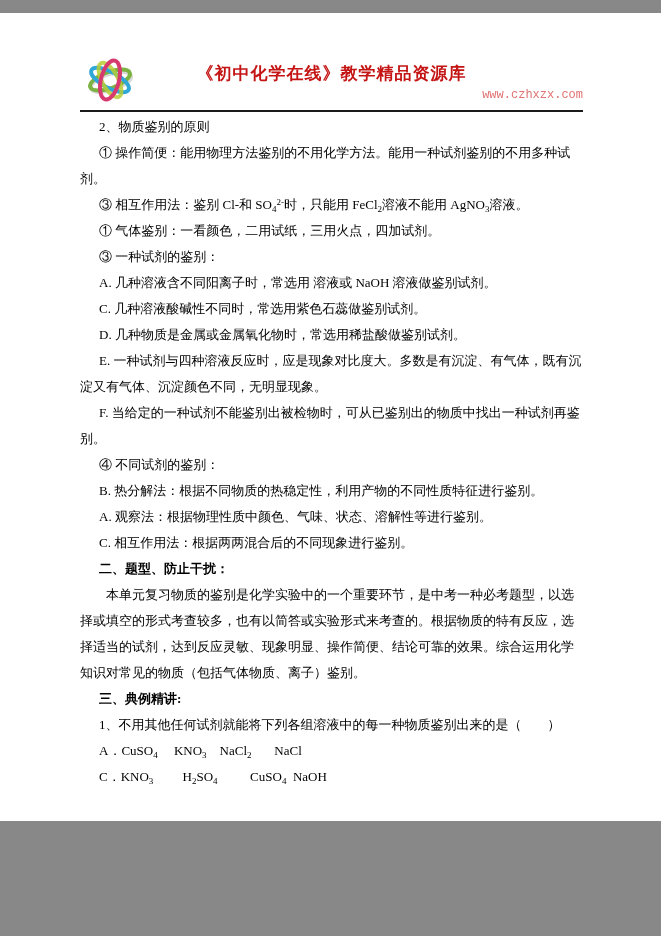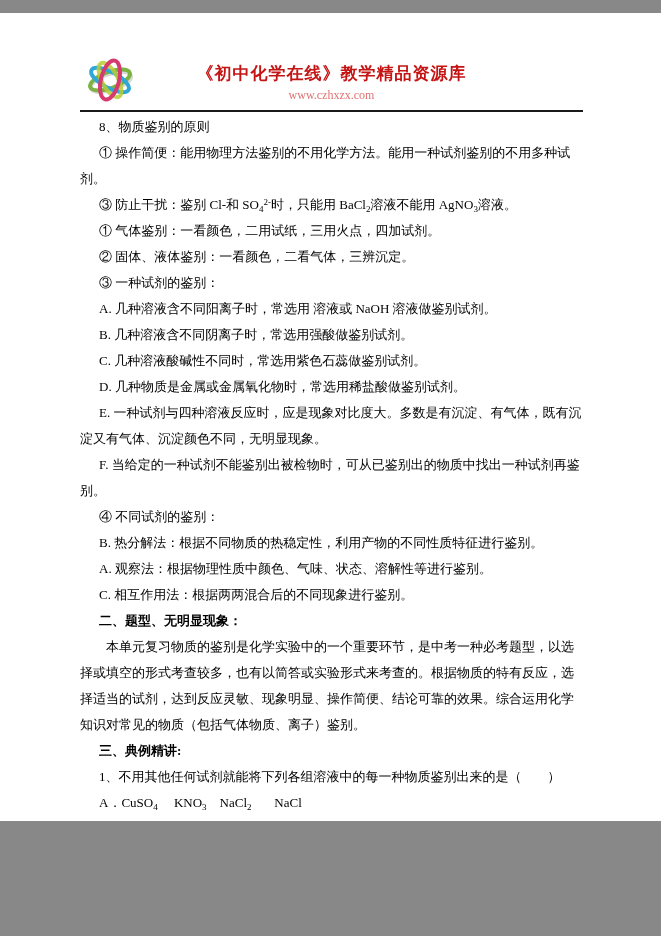--- a/index.html
+++ b/index.html
@@ -4,21 +4,21 @@
 <style>
   html,body{margin:0;padding:0;background:#888;}
   .page{
     position:relative;width:661px;height:808px;background:#ffffff;
     font-family:"Liberation Serif","DejaVu Serif",serif;color:#000;
     overflow:hidden;margin:13px auto;
   }
   .hdr{position:absolute;left:80px;top:40px;width:503px;height:57px;border-bottom:2px solid #1a1a1a;}
   .logo{position:absolute;left:3px;top:2px;width:54px;height:52px;}
   .hdr-title{display:block;text-align:center;font-weight:bold;font-size:17px;letter-spacing:1px;margin-top:9px;font-family:"Liberation Sans","DejaVu Sans",sans-serif;}
-  .hdr-url{display:block;text-align:center;font-size:12px;margin-top:3px;font-family:Liberation Serif, serif;}
+  .hdr-url{display:block;text-align:right;font-size:12px;margin-top:3px;font-family:Liberation Mono, monospace;}
   .doc{position:absolute;left:80px;top:101px;width:503px;font-size:13px;line-height:26px;}
   .doc p{margin:0;white-space:pre-wrap;}
   .li{text-indent:19px;}
   .para{text-indent:26px;}
   .bold{font-weight:bold;}
   sub,sup{font-size:9px;line-height:0;}
   sub{vertical-align:-3px;}
   sup{vertical-align:4px;}
   .pageno{position:absolute;left:576px;top:861px;font-size:12px;color:#222;}
 </style>
@@ -35,37 +35,35 @@
         <ellipse cx="27" cy="25" rx="21" ry="8" stroke="#2fa8d8" transform="rotate(28 27 25)"></ellipse>
         <ellipse cx="27" cy="25" rx="19" ry="8" stroke="#b7cc33" transform="rotate(62 27 25)" opacity="0.85"></ellipse>
         <ellipse cx="27" cy="25" rx="9" ry="20" stroke="#d63a6e" transform="rotate(14 27 25)"></ellipse>
       </g>
     </svg>
     <span class="hdr-title" style="color: rgb(196, 20, 20);">《初中化学在线》教学精品资源库</span>
     <span class="hdr-url" style="color: rgb(224, 114, 114);">www.czhxzx.com</span>
   </div>
 
   <div class="doc">
-      <p class="li"><span>8、物质鉴别的原则</span></p>
+      <p class="li"><span>2、物质鉴别的原则</span></p>
       <p class="li"><span>① 操作简便：能用物理方法鉴别的不用化学方法。能用一种试剂鉴别的不用多种试剂。</span></p>
-      <p class="li"><span>③ 防止干扰：鉴别 Cl-和 SO</span><sub>4</sub><sup>2-</sup><span>时，只能用 BaCl</span><sub>2</sub><span>溶液不能用 AgNO</span><sub>3</sub><span>溶液。</span></p>
+      <p class="li"><span>③ 相互作用法：鉴别 Cl-和 SO</span><sub>4</sub><sup>2-</sup><span>时，只能用 FeCl</span><sub>2</sub><span>溶液不能用 AgNO</span><sub>3</sub><span>溶液。</span></p>
       <p class="li"><span>① 气体鉴别：一看颜色，二用试纸，三用火点，四加试剂。</span></p>
-      <p class="li"><span>② 固体、液体鉴别：一看颜色，二看气体，三辨沉定。</span></p>
       <p class="li"><span>③ 一种试剂的鉴别：</span></p>
       <p class="li"><span>A. 几种溶液含不同阳离子时，常选用 溶液或 NaOH 溶液做鉴别试剂。</span></p>
-      <p class="li"><span>B. 几种溶液含不同阴离子时，常选用强酸做鉴别试剂。</span></p>
       <p class="li"><span>C. 几种溶液酸碱性不同时，常选用紫色石蕊做鉴别试剂。</span></p>
       <p class="li"><span>D. 几种物质是金属或金属氧化物时，常选用稀盐酸做鉴别试剂。</span></p>
       <p class="li"><span>E. 一种试剂与四种溶液反应时，应是现象对比度大。多数是有沉淀、有气体，既有沉淀又有气体、沉淀颜色不同，无明显现象。</span></p>
       <p class="li"><span>F. 当给定的一种试剂不能鉴别出被检物时，可从已鉴别出的物质中找出一种试剂再鉴别。</span></p>
       <p class="li"><span>④ 不同试剂的鉴别：</span></p>
       <p class="li"><span>B. 热分解法：根据不同物质的热稳定性，利用产物的不同性质特征进行鉴别。</span></p>
       <p class="li"><span>A. 观察法：根据物理性质中颜色、气味、状态、溶解性等进行鉴别。</span></p>
       <p class="li"><span>C. 相互作用法：根据两两混合后的不同现象进行鉴别。</span></p>
-      <p class="li bold"><span>二、题型、无明显现象：</span></p>
+      <p class="li bold"><span>二、题型、防止干扰：</span></p>
       <p class="para"><span>本单元复习物质的鉴别是化学实验中的一个重要环节，是中考一种必考题型，以选择或填空的形式考查较多，也有以简答或实验形式来考查的。根据物质的特有反应，选择适当的试剂，达到反应灵敏、现象明显、操作简便、结论可靠的效果。综合运用化学知识对常见的物质（包括气体物质、离子）鉴别。</span></p>
       <p class="li bold"><span>三、典例精讲:</span></p>
       <p class="li"><span>1、不用其他任何试剂就能将下列各组溶液中的每一种物质鉴别出来的是（　　）</span></p>
       <p class="li"><span>A．CuSO</span><sub>4</sub><span>     KNO</span><sub>3</sub><span>    NaCl</span><sub>2</sub><span>       NaCl</span></p>
       <p class="li"><span>C．KNO</span><sub>3</sub><span>         H</span><sub>2</sub><span>SO</span><sub>4</sub><span>          CuSO</span><sub>4</sub><span>  NaOH</span></p>
     </div>
 
   <div class="pageno">2</div>
 
 </div>

